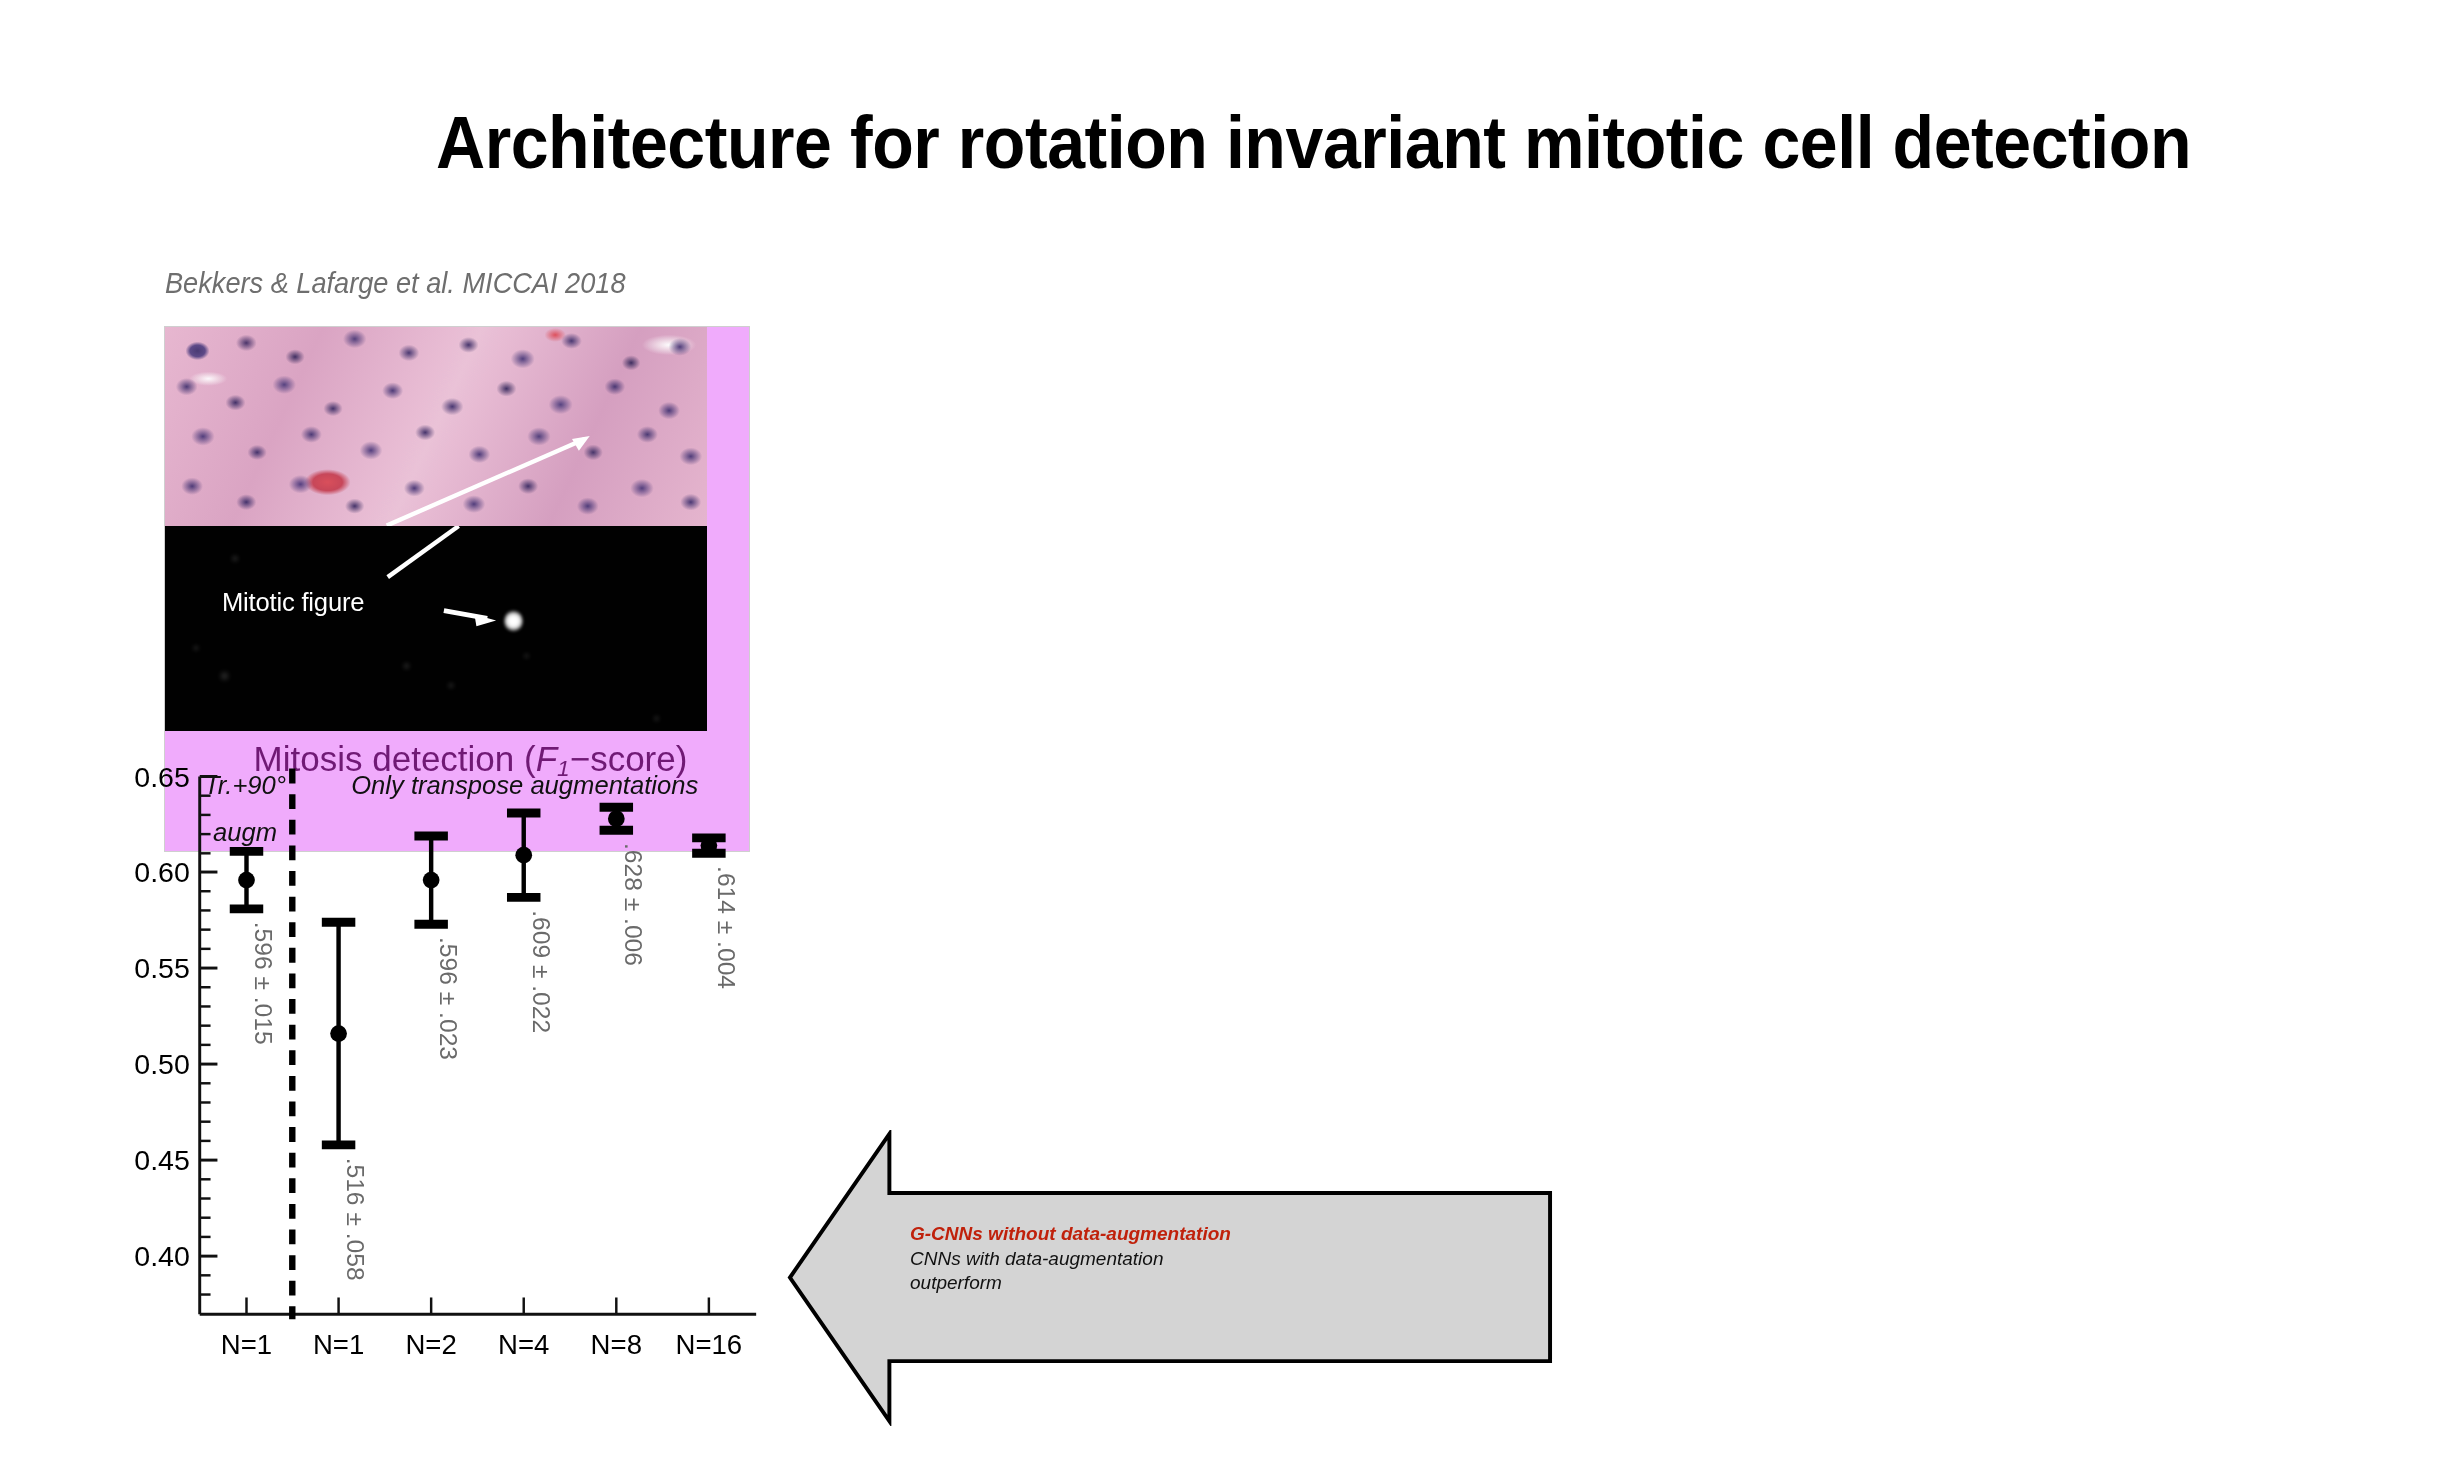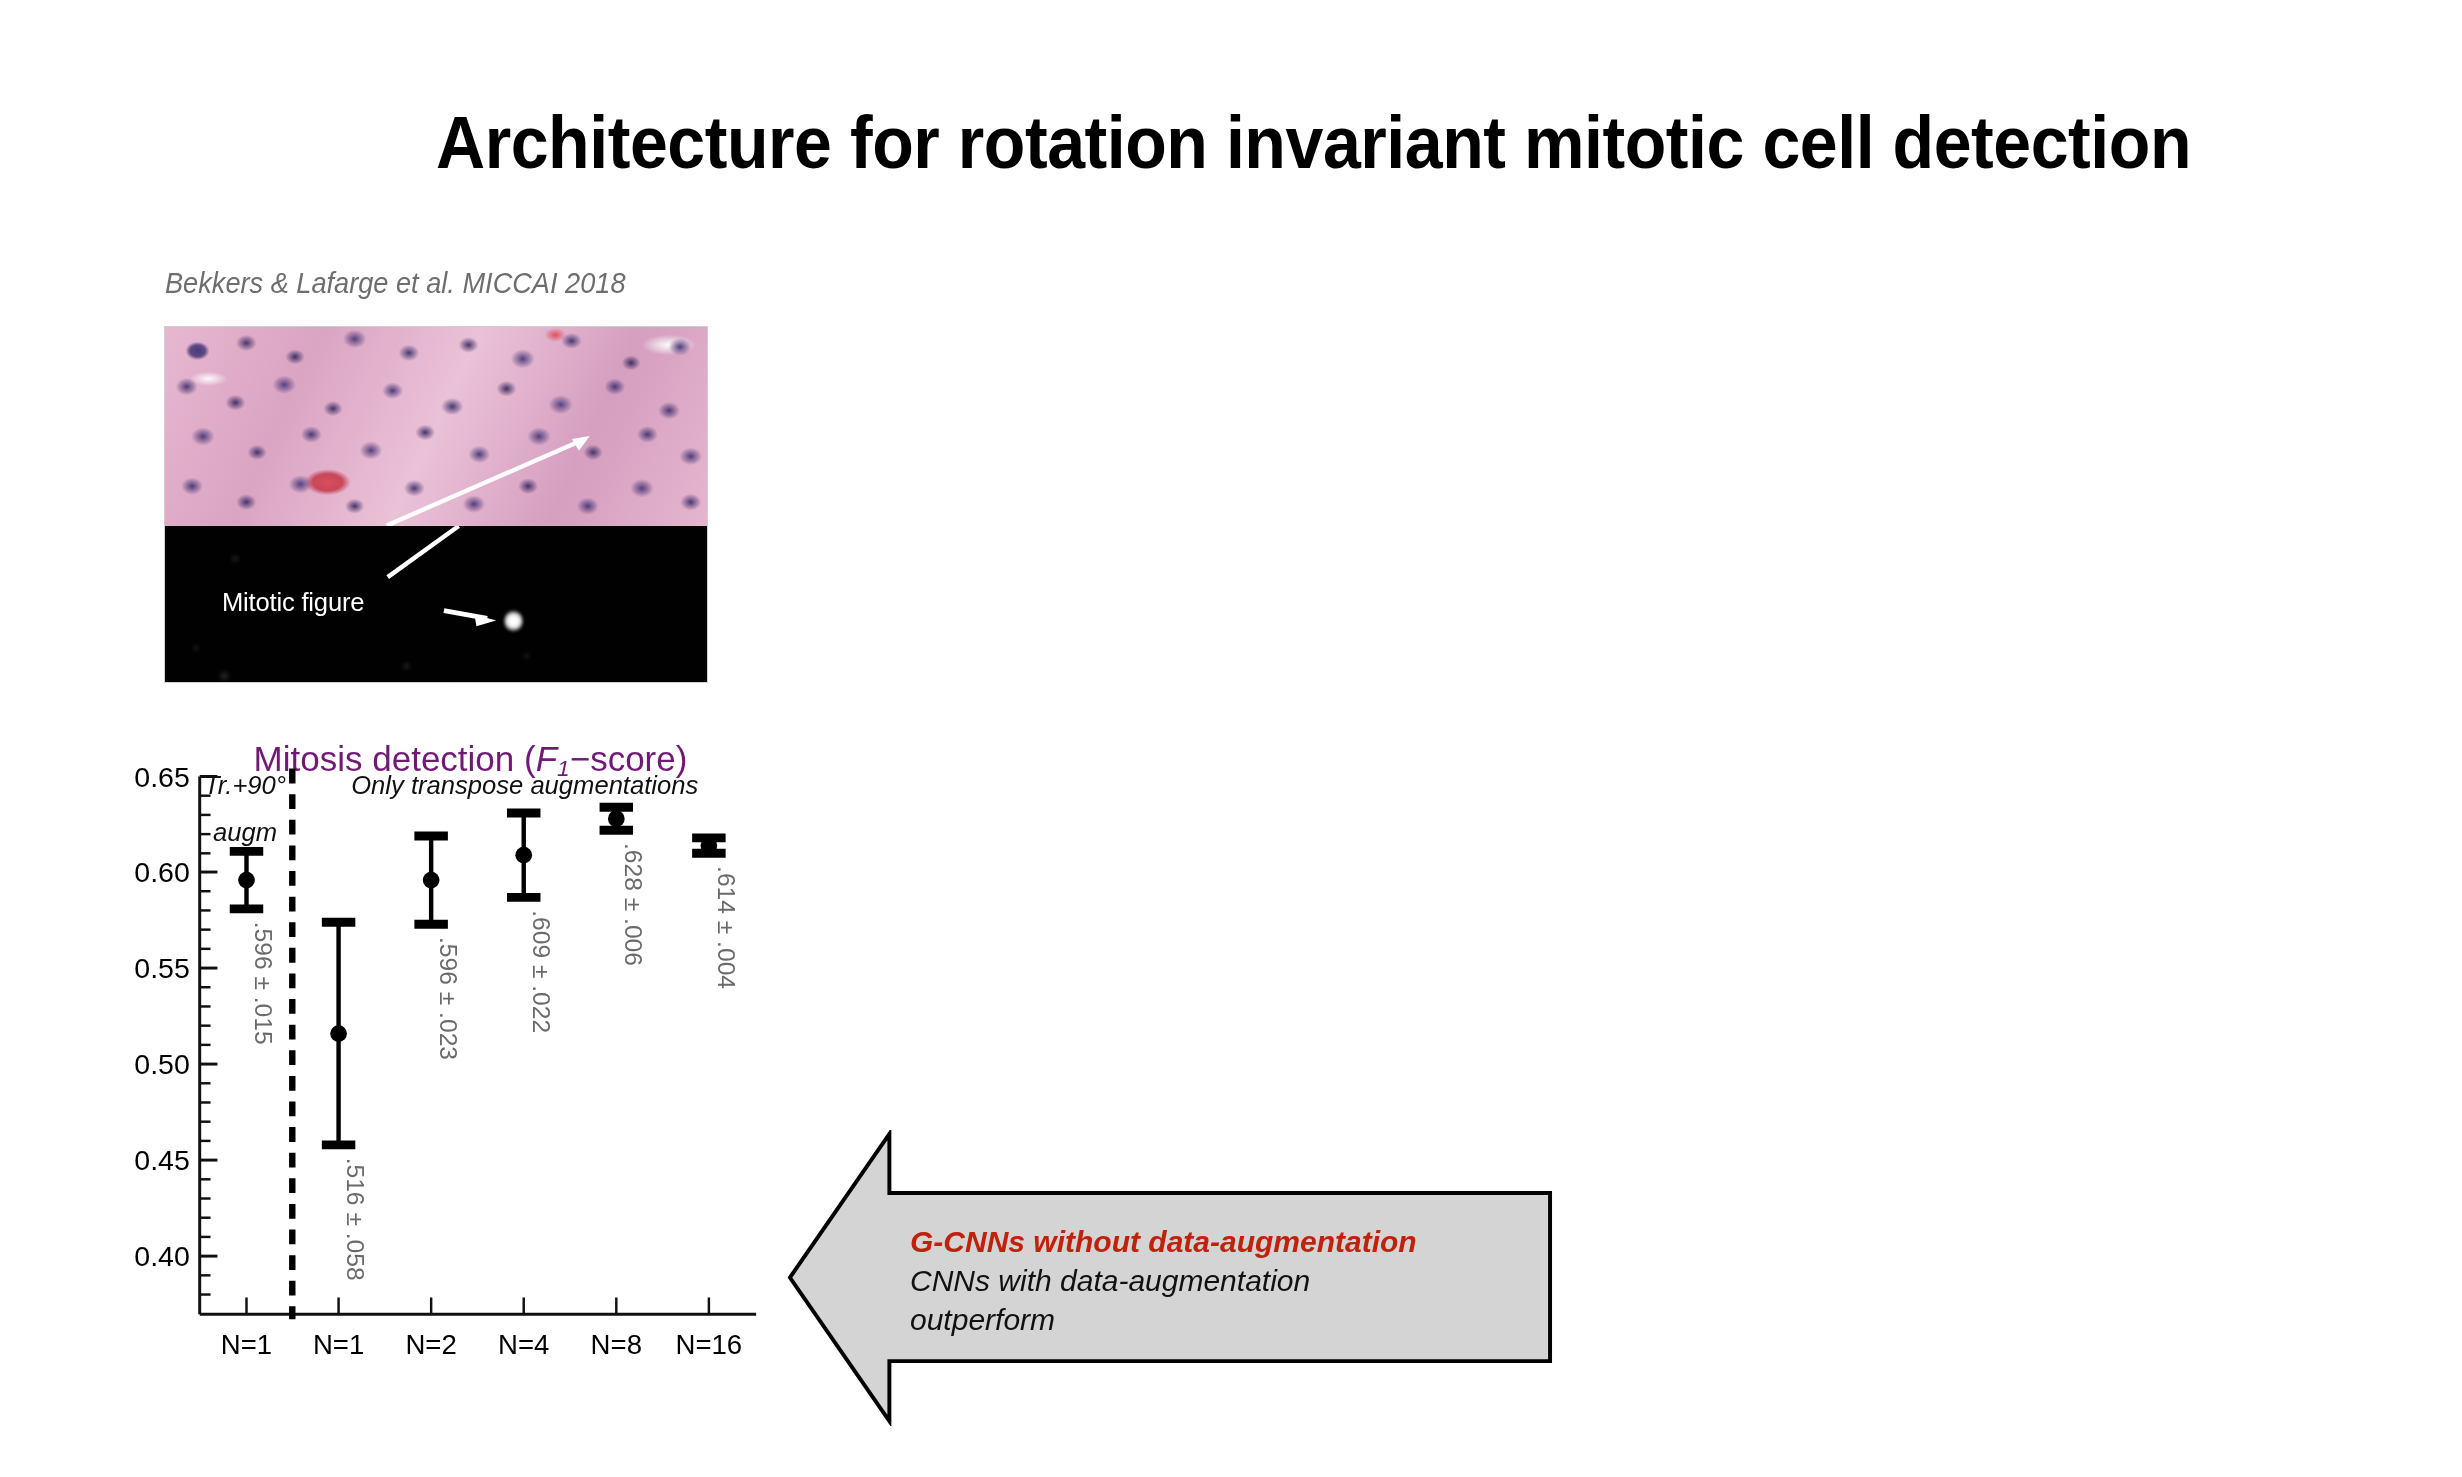--- a/index.html
+++ b/index.html
@@ -47,24 +47,25 @@
     transform: scaleX(0.95);
     transform-origin: left top;
   }
 
   
   #figure-panel {
     position: absolute;
     left: 165px;
     top: 327px;
     width: 542px;
-    height: 355px;
+    height: 524px;
     box-shadow: 0 0 0 1px #cfcfcf;
     overflow: hidden;
-    background: #be185d;
+    background: #f0abfc;
+    padding-left: 42px;
   }
   #histology-image {
     position: absolute;
     left: 0; top: 0;
     width: 542px;
     height: 199px;
     overflow: hidden;
     background:
       radial-gradient(ellipse 16.7px 12.8px at 6% 12%, #4a3a72 0%, #5d4a85 45%, rgba(170,120,170,0) 72%),
       radial-gradient(ellipse 14.8px 11.8px at 15% 8%, #4a3468 0%, rgba(170,120,170,0) 70%),
@@ -225,21 +226,21 @@
     height: 296px;
   }
   #callout-svg { position: absolute; left:0; top:0; width: 768px; height: 296px; }
   #callout-text {
     position: absolute;
     left: 124px;
     top: 92px;
     width: 630px;
     font-family: "Liberation Sans", sans-serif;
     font-style: italic;
-    font-size: 30px;
+    font-size: 19px;
     line-height: 1.30;
     color: #111111;
   }
   #callout-line1 {
     color: #c0210b;
     font-weight: bold;
     display: block;
     white-space: nowrap;
   }
   #callout-line2, #callout-line3 { display: block; white-space: nowrap; }

